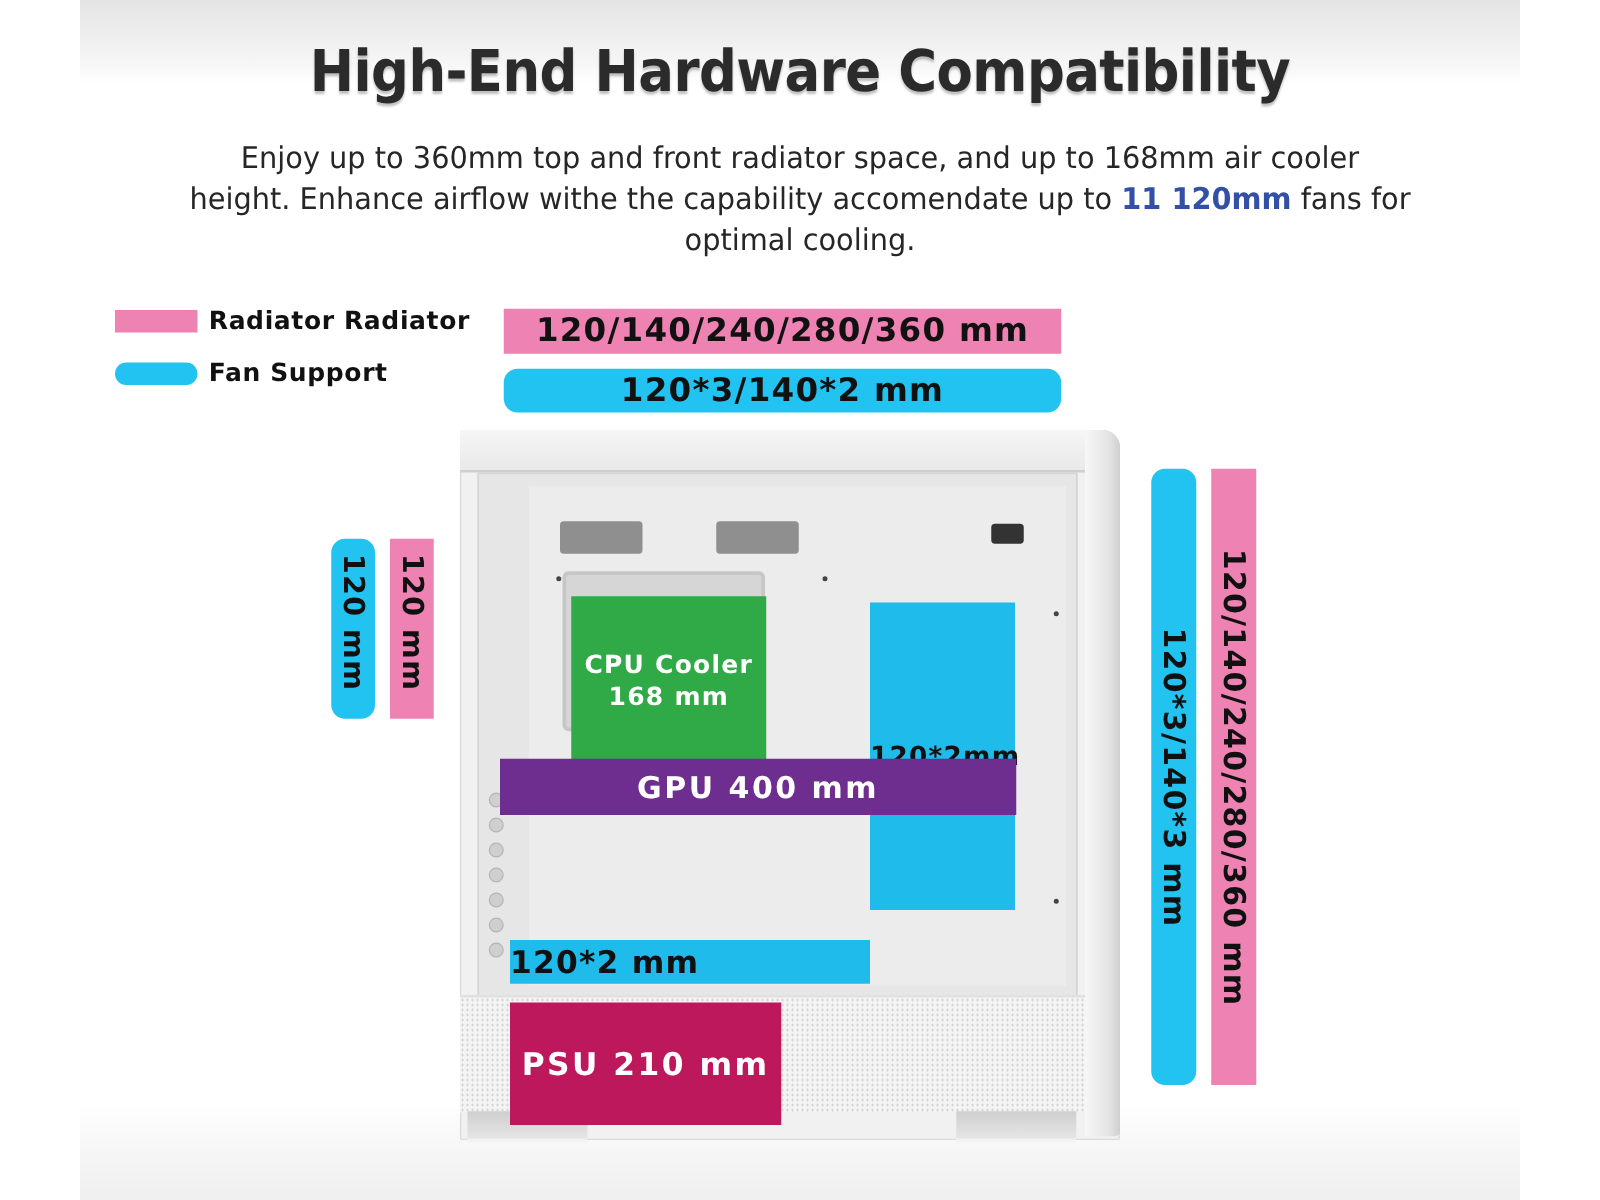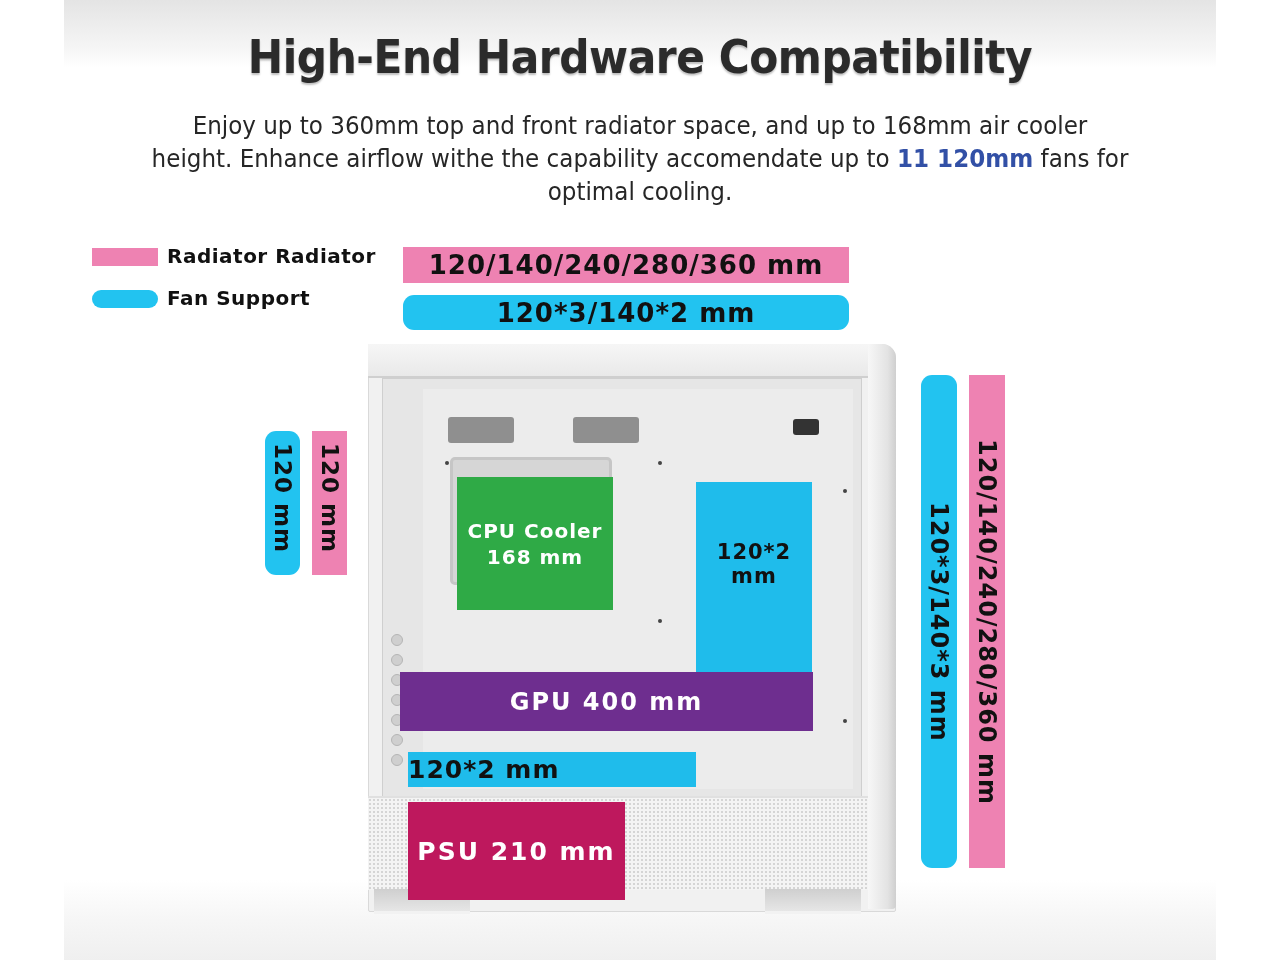--- a/index.html
+++ b/index.html
@@ -147,25 +147,25 @@
   </div>
   <div class="mesh"></div>
   <div class="foot" style="left:6px;"></div>
   <div class="foot" style="left:397px;"></div>
 </div>
 
 <div class="overlay ov-cpu" style="left:457px; top:477px; width:156px; height:133px; flex-direction:column;">
   <div>CPU Cooler</div>
   <div>168 mm</div>
 </div>
-<div class="overlay ov-blue" style="left:696px; top:482px; width:116px; height:246px; flex-direction:column; justify-content:flex-start; padding-top:58px; box-sizing:border-box; font-size:21px; line-height:24px; letter-spacing:1px;">
+<div class="overlay ov-blue" style="left:696px; top:482px; width:116px; height:246px; flex-direction:row; justify-content:flex-start; box-sizing:border-box; font-size:21px; line-height:24px; letter-spacing:1px;">
   <div>120*2</div>
   <div>mm</div>
 </div>
-<div class="overlay ov-gpu" style="left:400px; top:672px; width:413px; height:59px;">
+<div class="overlay ov-gpu" style="left:400px; top:607px; width:413px; height:45px;">
   <span>GPU 400 mm</span>
 </div>
 <div class="overlay ov-blue" style="left:408px; top:752px; width:288px; height:35px; font-size:25px; letter-spacing:1px; justify-content:flex-start; box-sizing:border-box;">
   <span>120*2 mm</span>
 </div>
 <div class="overlay ov-psu" style="left:408px; top:802px; width:217px; height:98px;">
   <span>PSU 210 mm</span>
 </div>
 
 </body></html>

